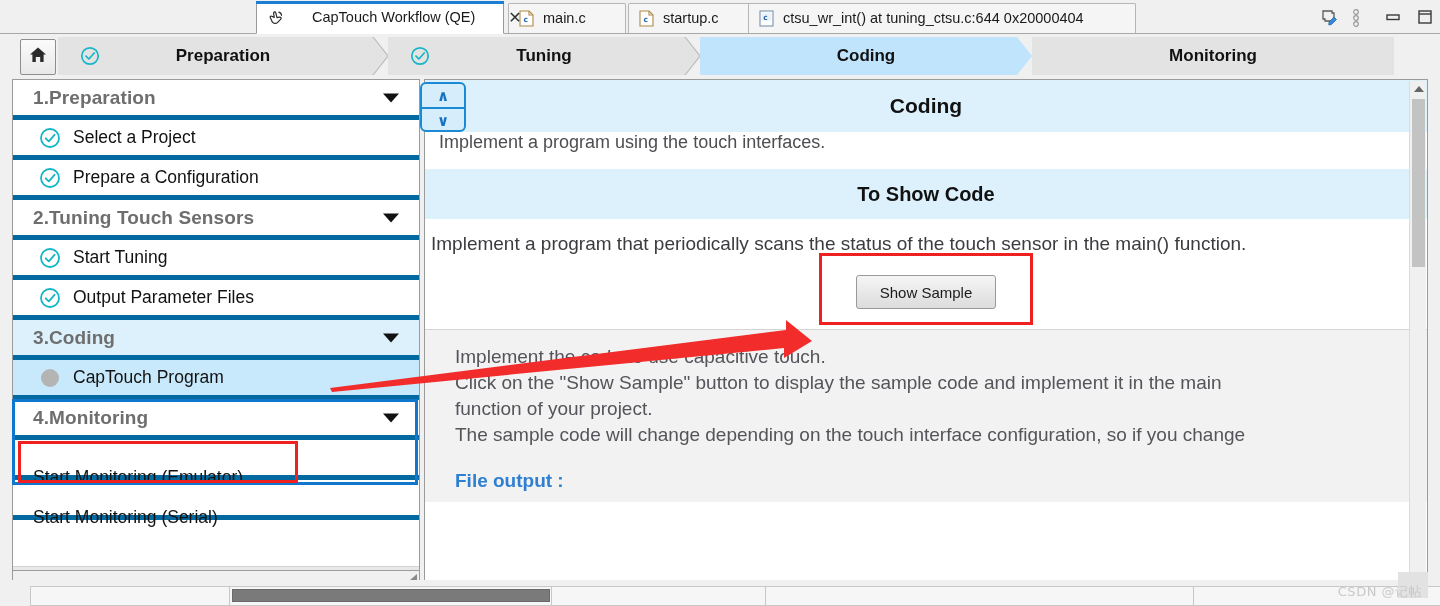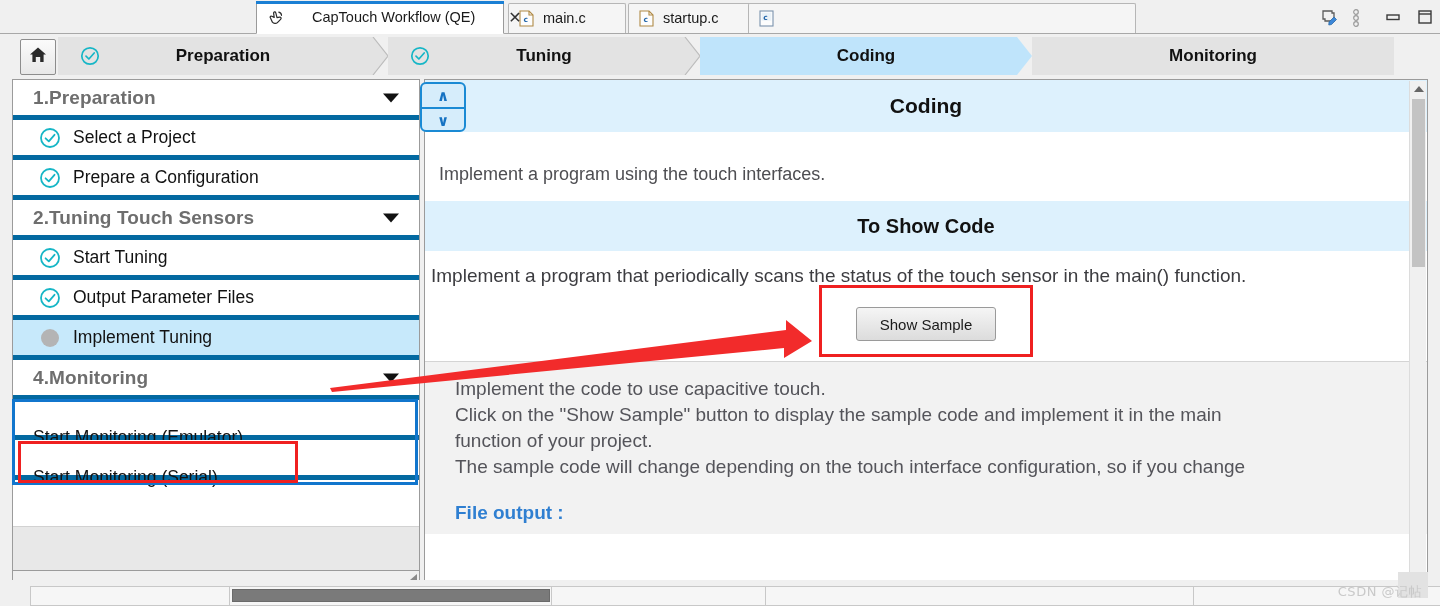--- a/index.html
+++ b/index.html
@@ -117,21 +117,21 @@
   
   .content-wrap{
     position:absolute;left:424px;top:1px;width:1004px;height:508px;
     background:#ffffff;border:1px solid #9b9b9b;box-sizing:border-box;overflow:hidden;
   }
   .sec-head{
     background:#ddf1fd;height:52px;display:flex;align-items:center;justify-content:center;
     font-size:21px;font-weight:bold;color:#111;
   }
   .sec-head.small{height:50px;font-size:20px;}
-  .sec-body{background:#ffffff;padding:32px 0 16px 0;}
+  .sec-body{background:#ffffff;padding:0 0 16px 0;}
   .sec-text{font-size:18px;color:#4e4e52;padding-left:8px;}
   .sec-text.main{font-size:19px;color:#3c3c40;padding-left:6px;}
   .btn-area{display:flex;justify-content:center;align-items:center;height:74px;position:relative;}
   .sample-btn{
     min-width:140px;height:34px;padding:0 18px;box-sizing:border-box;
     background:linear-gradient(#f5f5f5,#dcdcdc);border:1px solid #9a9a9a;border-radius:3px;
     font-size:15px;color:#1a1a1a;cursor:pointer;
     font-family:"Liberation Sans",sans-serif;
     display:flex;align-items:center;justify-content:center;
   }
@@ -241,20 +241,21 @@
     </div>
 
     <div class="tab" style="left:748px;width:388px;">
       <span class="ic">
         <svg width="15" height="17" viewBox="0 0 15 17">
           <rect x="1" y="1" width="13" height="15" fill="#fdfdfd" stroke="#7a93ad" stroke-width="1.1"></rect>
           <rect x="2.6" y="2.6" width="9.8" height="8" fill="#eaf2f8"></rect>
           <text x="4.2" y="10.4" font-family="DejaVu Sans" font-size="7.5" fill="#1f63a8" font-weight="bold">c</text>
         </svg>
       </span>
+      <span class="tab-label">ctsu_wr_int() at tuning_ctsu.c:644 0x20000404</span>
     </div>
 
     <div class="winbtns">
       <div class="winbtn">
         <svg width="19" height="19" viewBox="0 0 19 19">
           <path d="M3 3 H12 V5 H14 V13 H5 V11 H3 Z" fill="none" stroke="#5a5a5a" stroke-width="1.3"></path>
           <path d="M9 14 L14 9 L16.5 11.5 L11.5 16.5 L8.8 17 Z" fill="#3c87d8" stroke="#2b6ba8" stroke-width="0.8"></path>
         </svg>
       </div>
       <div class="winbtn">
@@ -393,27 +394,31 @@
       <div class="tree-row leaf">
         <span class="leaf-icon">
           <svg width="22" height="22" viewBox="0 0 22 22">
             <circle cx="11" cy="11" r="9" fill="none" stroke="#16b6c6" stroke-width="1.8"></circle>
             <path d="M6.6 11.3 L9.8 14.3 L15.5 7.8" fill="none" stroke="#16b6c6" stroke-width="1.8" stroke-linecap="round" stroke-linejoin="round"></path>
           </svg>
         </span>
         <span class="leaf-label">Output Parameter Files</span>
       </div>
 
+      <div class="tree-row group sel-group">
+        <span class="grp-label">3.Coding</span>
+        <span class="caret"></span>
+      </div>
       <div class="tree-row leaf sel-leaf">
         <span class="leaf-icon">
           <svg width="22" height="22" viewBox="0 0 22 22">
             <circle cx="11" cy="11" r="9" fill="#b4b4b4"></circle>
           </svg>
         </span>
-        <span class="leaf-label">Implement Tuning</span>
+        <span class="leaf-label">CapTouch Program</span>
       </div>
 
       <div class="tree-row group">
         <span class="grp-label">4.Monitoring</span>
         <span class="caret"></span>
       </div>
       <div class="tree-row leaf plain">
         <span class="leaf-noicon"></span>
         <span class="leaf-label">Start Monitoring (Emulator)</span>
       </div>

